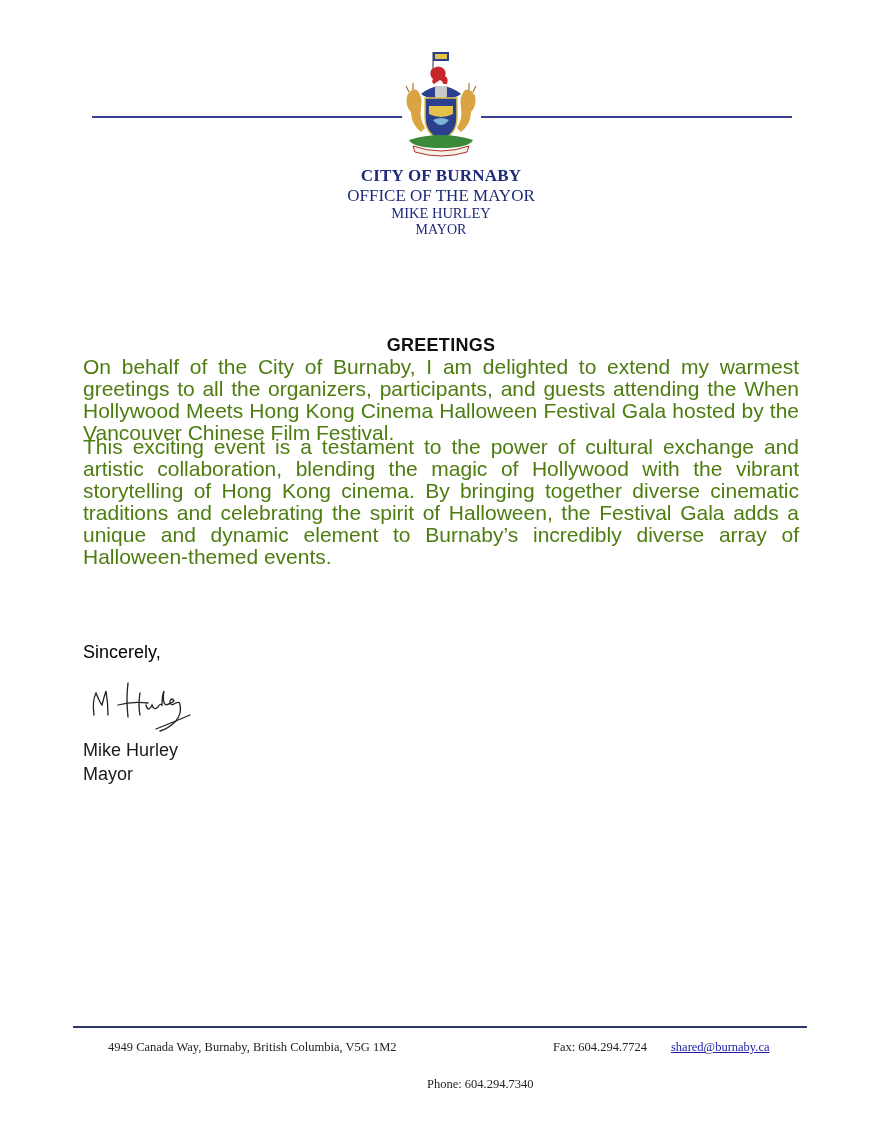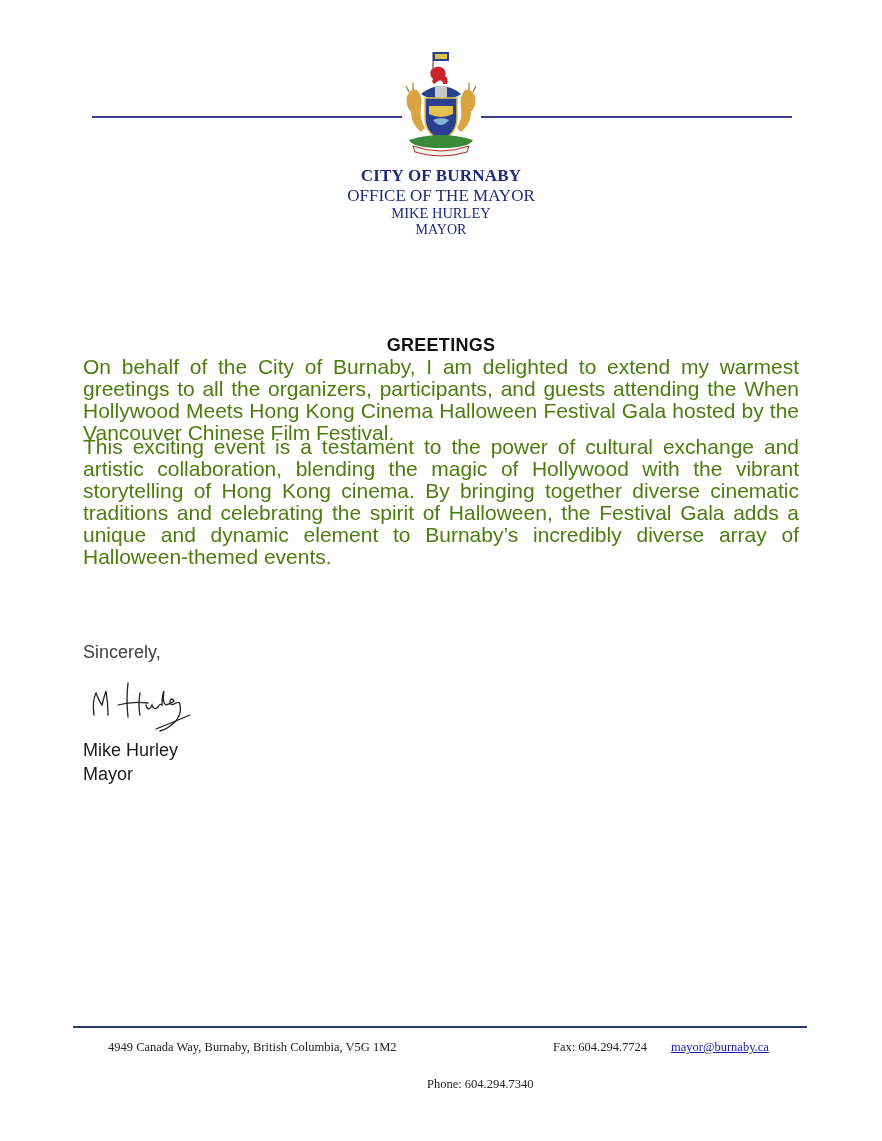--- a/index.html
+++ b/index.html
@@ -24,21 +24,21 @@
     font-size: 18px; color: #111; letter-spacing: 0.3px; margin-top: 46px; }
 
   .body-text { position: absolute; left: 83px; width: 716px;
     font-family: "Liberation Sans", "DejaVu Sans", sans-serif; font-size: 21px;
     line-height: 22px; color: #4d7c0f; text-align: justify; }
   .p1 { top: 356px; }
   .p2 { top: 436px; }
   .p3 { top: 555px; }
 
   .closing { position: absolute; left: 83px; top: 642px;
-    font-family: "Liberation Sans", "DejaVu Sans", sans-serif; font-size: 18px; color: #404040; }
+    font-family: "Liberation Sans", "DejaVu Sans", sans-serif; font-size: 18px; color: #000000; }
   .signature { position: absolute; left: 88px; top: 675px; width: 110px; height: 60px; }
   .sig-name { position: absolute; left: 83px; top: 740px;
     font-family: "Liberation Sans", "DejaVu Sans", sans-serif; font-size: 18px; color: #1a1a1a; }
   .sig-title { position: absolute; left: 83px; top: 764px;
     font-family: "Liberation Sans", "DejaVu Sans", sans-serif; font-size: 18px; color: #1a1a1a; }
 
   .footer-rule { position: absolute; left: 73px; top: 1026px; width: 734px; height: 2px; background: #2c3868; }
   .footer { position: absolute; top: 1040px; left: 0; width: 882px;
     font-family: "Liberation Serif", "DejaVu Serif", serif; font-size: 12.5px; color: #222; }
   .footer span { position: absolute; white-space: nowrap; text-align: center; }
@@ -107,16 +107,16 @@
   </div>
 
   <div class="sig-name">Mike Hurley</div>
   <div class="sig-title">Mayor</div>
 
   <div class="footer-rule"></div>
   <div class="footer">
     <span class="f-addr">4949 Canada Way, Burnaby, British Columbia, V5G 1M2</span>
     <span class="f-phone">Phone: 604.294.7340</span>
     <span class="f-fax">Fax: 604.294.7724</span>
-    <span class="f-email">mayor@burnaby.ca</span>
+    <span class="f-email">shared@burnaby.ca</span>
   </div>
 
 </div>
 
 </body></html>

